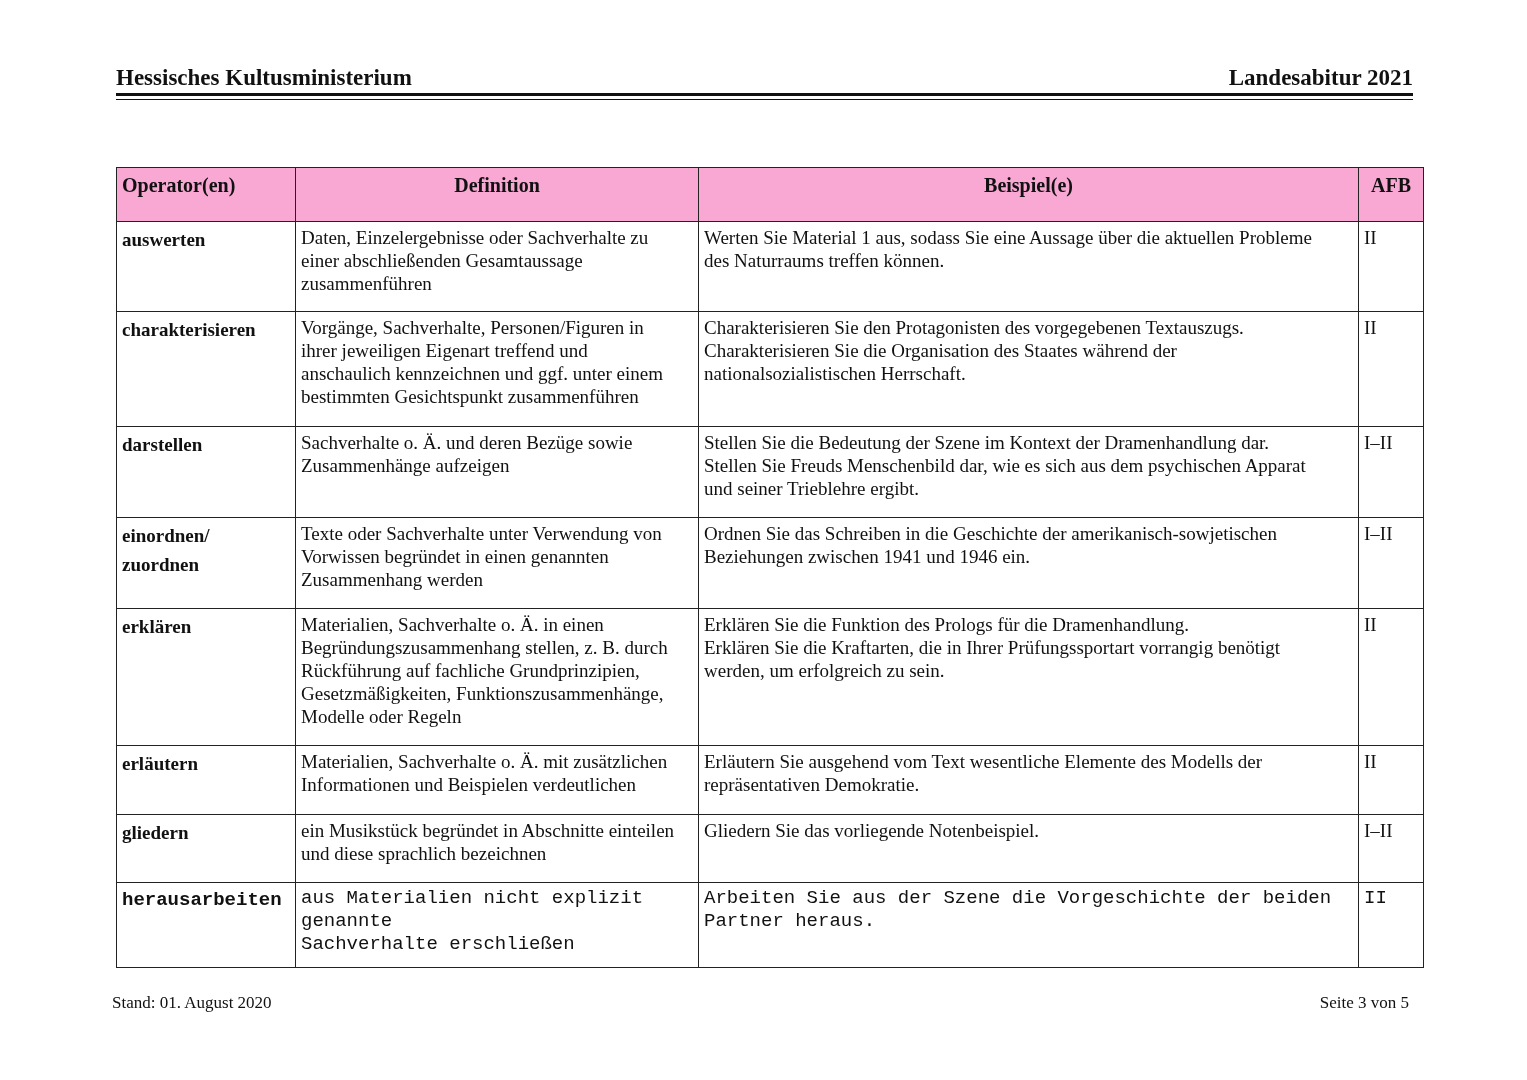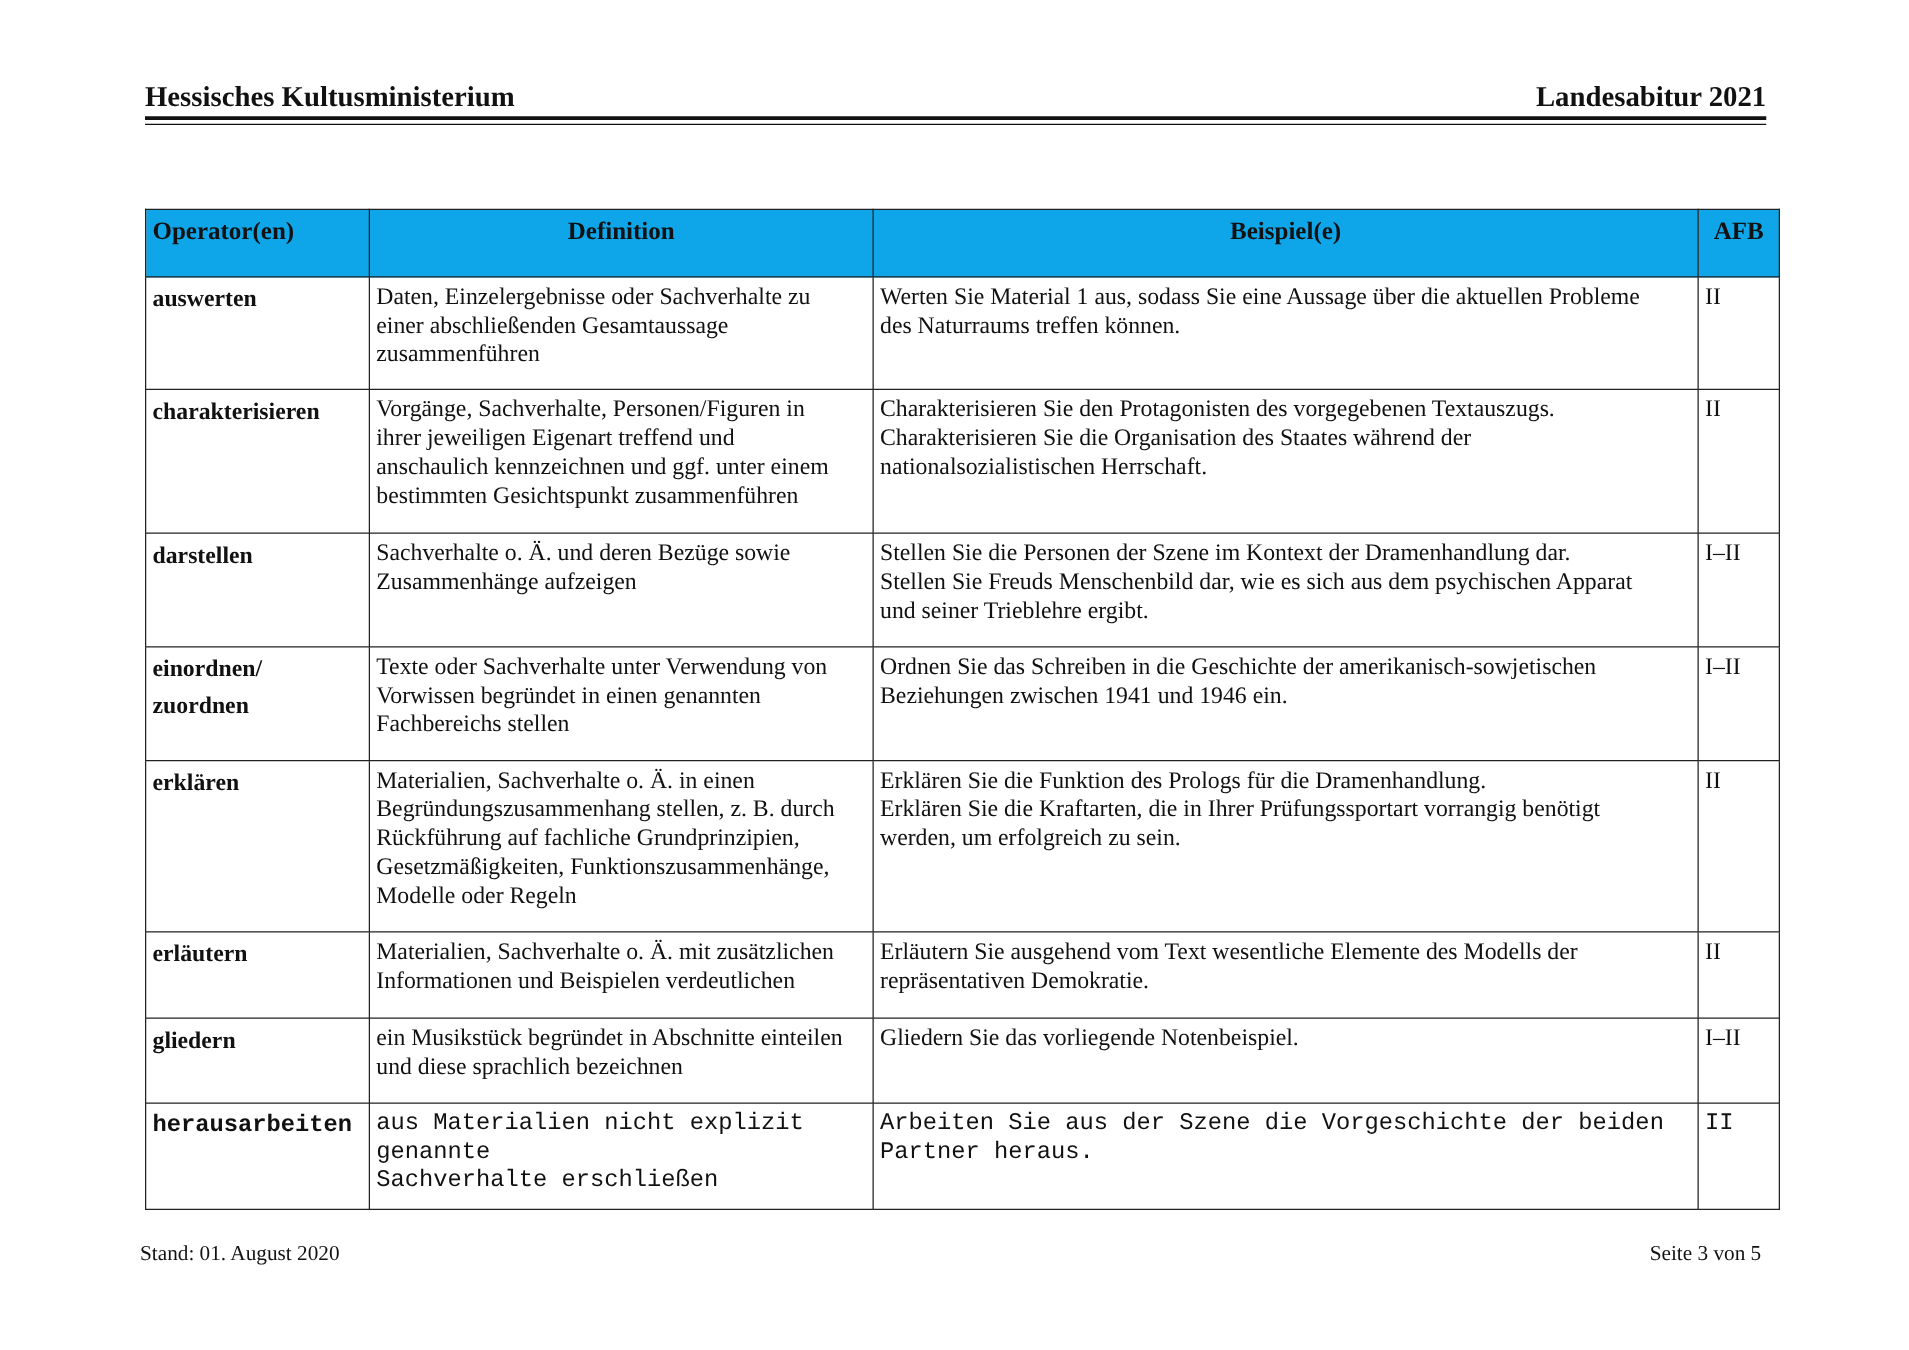--- a/index.html
+++ b/index.html
@@ -49,21 +49,21 @@
       font-size: 19px;
       line-height: 23px;
     }
     .ops-table th, .ops-table td {
       border: 1.5px solid #222;
       vertical-align: top;
       padding: 4px 5px 4px 5px;
       text-align: left;
     }
     .ops-table thead th {
-      background: #0ea5e9;
+      background: #f9a8d4;
       font-weight: bold;
       font-size: 20px;
       height: 43px;
       padding-top: 6px;
       vertical-align: top;
     }
     .ops-table thead th.center {
       text-align: center;
     }
     .ops-table td.op {
@@ -151,35 +151,35 @@
       </tr>
       <tr style="height: 91px;">
         <td class="op">
           <span class="op-line">darstellen</span>
         </td>
         <td>
           <span class="line">Sachverhalte o. Ä. und deren Bezüge sowie</span>
           <span class="line">Zusammenhänge aufzeigen</span>
         </td>
         <td>
-          <span class="line">Stellen Sie die Personen der Szene im Kontext der Dramenhandlung dar.</span>
+          <span class="line">Stellen Sie die Bedeutung der Szene im Kontext der Dramenhandlung dar.</span>
           <span class="line">Stellen Sie Freuds Menschenbild dar, wie es sich aus dem psychischen Apparat</span>
           <span class="line">und seiner Trieblehre ergibt.</span>
         </td>
         <td>I–II</td>
       </tr>
       <tr style="height: 91px;">
         <td class="op">
           <span class="op-line">einordnen/</span>
           <span class="op-line">zuordnen</span>
         </td>
         <td>
           <span class="line">Texte oder Sachverhalte unter Verwendung von</span>
           <span class="line">Vorwissen begründet in einen genannten</span>
-          <span class="line">Fachbereichs stellen</span>
+          <span class="line">Zusammenhang werden</span>
         </td>
         <td>
           <span class="line">Ordnen Sie das Schreiben in die Geschichte der amerikanisch-sowjetischen</span>
           <span class="line">Beziehungen zwischen 1941 und 1946 ein.</span>
         </td>
         <td>I–II</td>
       </tr>
       <tr style="height: 137px;">
         <td class="op">
           <span class="op-line">erklären</span>

